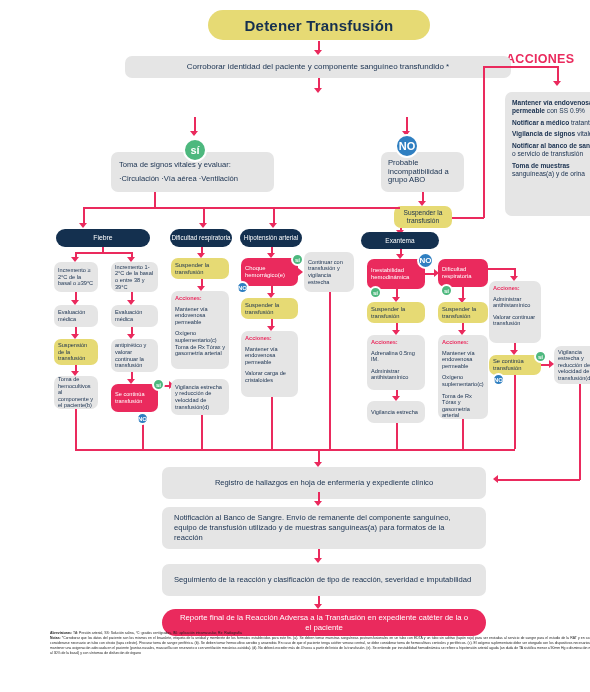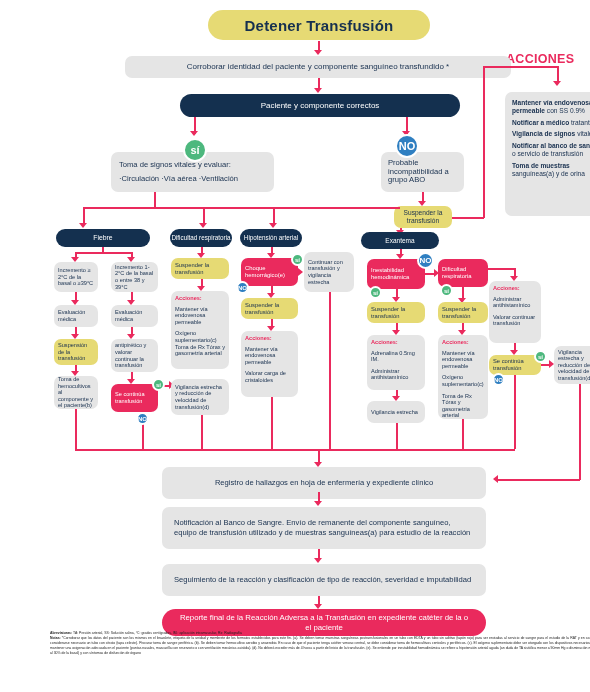--- a/index.html
+++ b/index.html
@@ -73,21 +73,20 @@
   <div class="acciones-head" style="left:478px; top:52px;">ACCIONES</div>
 
   <div class="ln vl" style="left:290px; top:41px; height:10px;"></div>
   <div class="arw arw-d" style="left:286px; top:50px;"></div>
 
   <div class="node pink" style="left:97px; top:56px; width:386px; height:22px; font-size:8px; padding:0 8px;">Corroborar identidad del paciente y componente sanguíneo transfundido *</div>
 
   <div class="ln vl" style="left:290px; top:78px; height:11px;"></div>
   <div class="arw arw-d" style="left:286px; top:88px;"></div>
 
-  <div class="node navy" style="left:152px; top:94px; width:280px; height:23px; font-size:8px; border-radius:12px;">Paciente y componente correctos</div>
 
   <div class="ln vl" style="left:166px; top:117px; height:17px;"></div>
   <div class="ln vl" style="left:378px; top:117px; height:17px;"></div>
   <div class="arw arw-d" style="left:162px; top:131px;"></div>
   <div class="arw arw-d" style="left:374px; top:131px;"></div>
 
   <div class="badge si b-lg" style="left:155px; top:138px;">sí</div>
 
   <div class="badge no b-lg" style="left:367px; top:134px;">NO</div>
 
@@ -298,21 +297,21 @@
   <div class="arw arw-l" style="left:465px; top:475px;"></div>
 
   <div class="ln hl" style="left:47px; top:449px; width:440px;"></div>
   <div class="ln vl" style="left:290px; top:449px; height:15px;"></div>
   <div class="arw arw-d" style="left:286px; top:462px;"></div>
 
   <div class="node pink" style="left:134px; top:467px; width:324px; height:32px; font-size:7.6px; padding:0 10px;">Registro de hallazgos en hoja de enfermería y expediente clínico</div>
   <div class="ln vl" style="left:290px; top:492px; height:11px;"></div>
   <div class="arw arw-d" style="left:286px; top:501px;"></div>
 
-  <div class="node pink left" style="left:134px; top:507px; width:324px; height:42px; font-size:7.6px; padding:4px 12px; line-height:1.35;">Notificación al Banco de Sangre. Envío de remanente del componente sanguíneo, equipo de transfusión utilizado y de muestras sanguíneas(a) para estudio de la reacción</div>
+  <div class="node pink left" style="left:134px; top:507px; width:324px; height:42px; font-size:7.6px; padding:4px 12px; line-height:1.35;">Notificación al Banco de Sangre. Envío de remanente del componente sanguíneo, equipo de transfusión utilizado y de muestras sanguíneas(a) para formatos de la reacción</div>
   <div class="ln vl" style="left:290px; top:549px; height:11px;"></div>
   <div class="arw arw-d" style="left:286px; top:558px;"></div>
 
   <div class="node pink left" style="left:134px; top:564px; width:324px; height:32px; font-size:7.6px; padding:4px 12px; line-height:1.35;">Seguimiento de la reacción y clasificación de tipo de reacción, severidad e imputabilidad</div>
   <div class="ln vl" style="left:290px; top:596px; height:10px;"></div>
   <div class="arw arw-d" style="left:286px; top:604px;"></div>
 
   <div class="node magenta" style="left:134px; top:609px; width:324px; height:27px; font-size:7.8px; padding:0 14px; border-radius:14px;">Reporte final de la Reacción Adversa a la Transfusión en expediente catéter de la o el paciente</div>
 
   <div class="footnotes">

